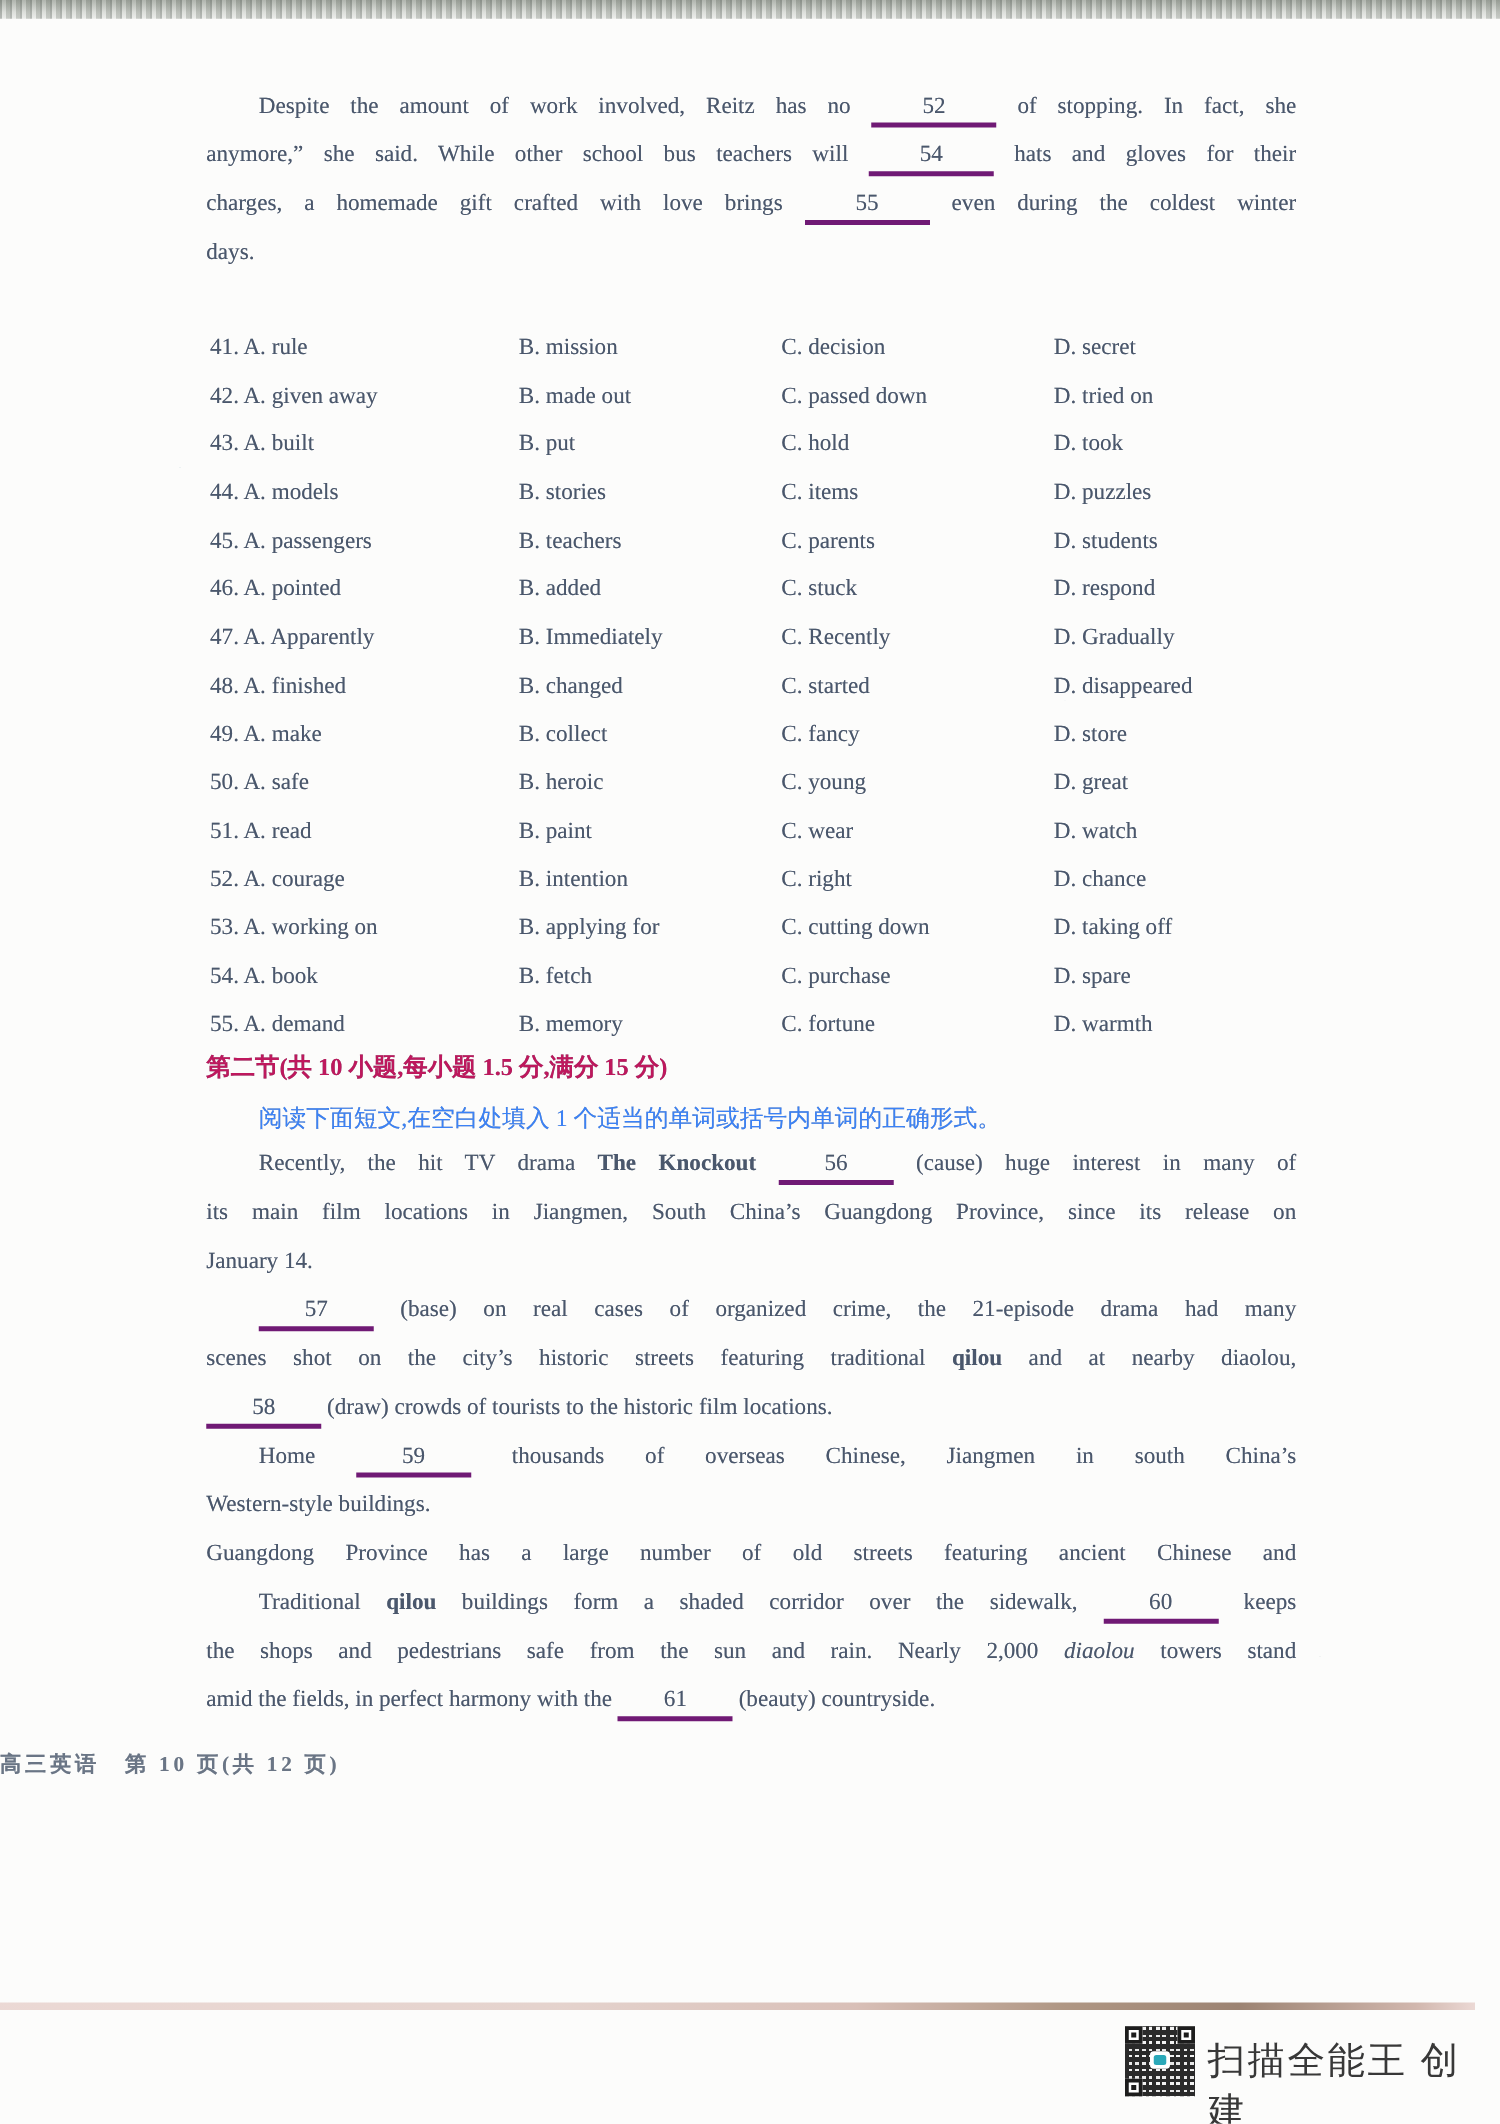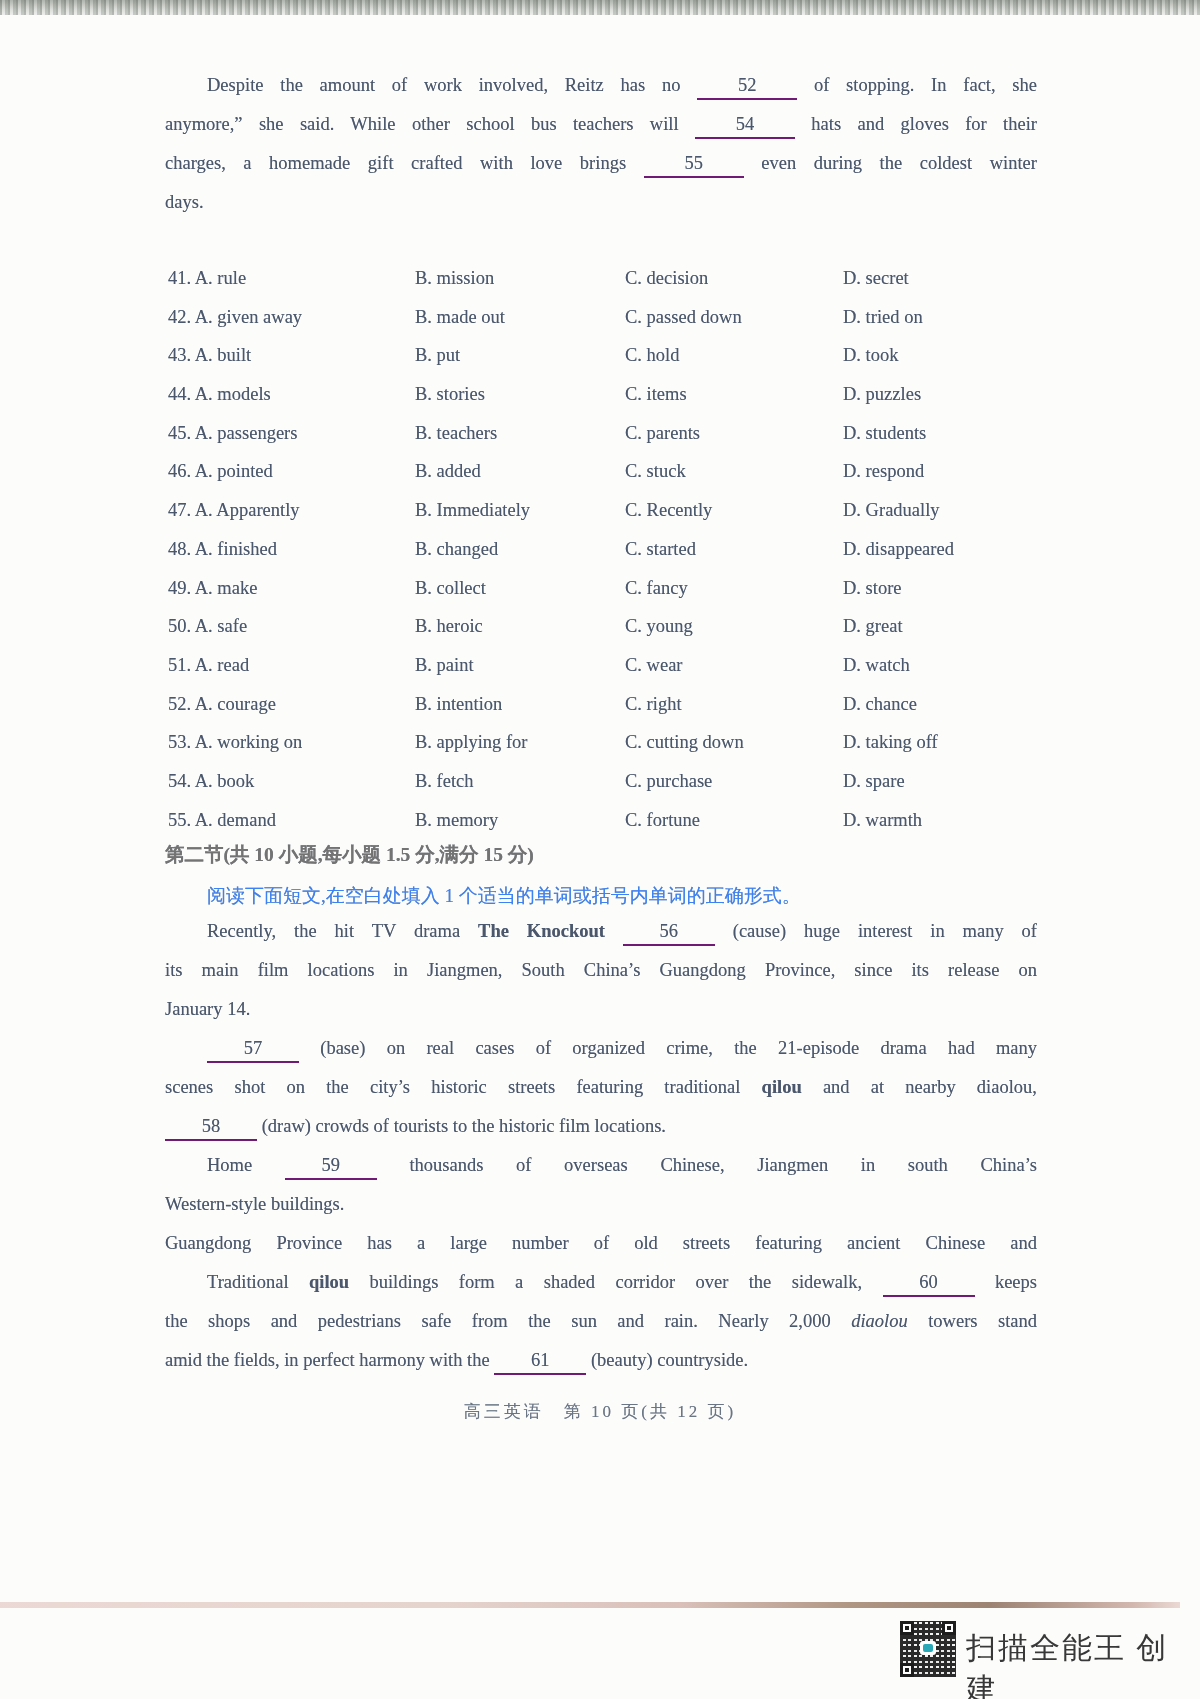--- a/index.html
+++ b/index.html
@@ -29,45 +29,46 @@
       radial-gradient(1px 1px at 88% 78%, rgba(150,170,180,.22) 0 45%, transparent 50%);
   }
   
   .textblock{position:absolute;left:165px;width:872px;font-size:18.5px;}
   .line{height:39px;line-height:39px;white-space:normal;
     text-shadow:0 0 .5px rgba(74,87,108,.55);}
   .line.fill{text-align:justify;text-align-last:justify;}
   .line.indent{text-indent:42px;}
   .blank{
     display:inline-block;min-width:96px;text-align:center;text-align-last:center;
-    border-bottom:2px solid #701a75;text-indent:0;
+    border-bottom:4px solid #701a75;text-indent:0;
     line-height:22px;height:24px;vertical-align:baseline;
   }
   .bi{font-weight:bold;}
   .i{font-style:italic;margin-top:22px;}
   
   #options{position:absolute;left:168px;top:259px;width:880px;font-size:18.5px;}
   .opt-row{display:grid;grid-template-columns:247px 210px 218px auto;height:38.7px;line-height:38.7px;}
   .opt-cell{white-space:nowrap;text-shadow:0 0 .5px rgba(74,87,108,.5);}
   
   .cn-heading{
     position:absolute;left:165px;top:840px;width:872px;
-    font-size:19.5px;font-weight:bold;color:#737373;line-height:30px;
+    font-size:19.5px;font-weight:bold;color:#be185d;line-height:30px;
     text-shadow:0 0 .5px rgba(58,68,86,.6);
   }
   .cn-instruction{
     position:absolute;left:207px;top:881px;width:830px;
     font-size:19px;color:#3b82f6;line-height:30px;
     text-shadow:0 0 .5px rgba(65,77,97,.55);
   }
   
   .footer{
-    position:absolute;left:0;top:1400px;width:1200px;text-align:center;
+    position:absolute;left:0;top:1400px;width:1200px;
     font-size:17px;color:#6a7585;letter-spacing:3px;
     text-shadow:0 0 .5px rgba(106,117,133,.5);
+    font-weight:bold;
   }
   
   .qr{
     position:absolute;left:900px;top:1621px;width:56px;height:56px;
     background:
       repeating-linear-gradient(90deg,#2a2a2a 0 3px,transparent 3px 6px,#2a2a2a 6px 8px,transparent 8px 11px),
       repeating-linear-gradient(0deg,#2a2a2a 0 3px,#e8e8e8 3px 5px,#2a2a2a 5px 9px,#f2f2f2 9px 11px);
   }
   .qr .finder{position:absolute;width:14px;height:14px;border:3px solid #1d1d1d;background:#fff;box-sizing:border-box;}
   .qr .finder::after{content:"";position:absolute;left:2px;top:2px;width:4px;height:4px;background:#1d1d1d;}

